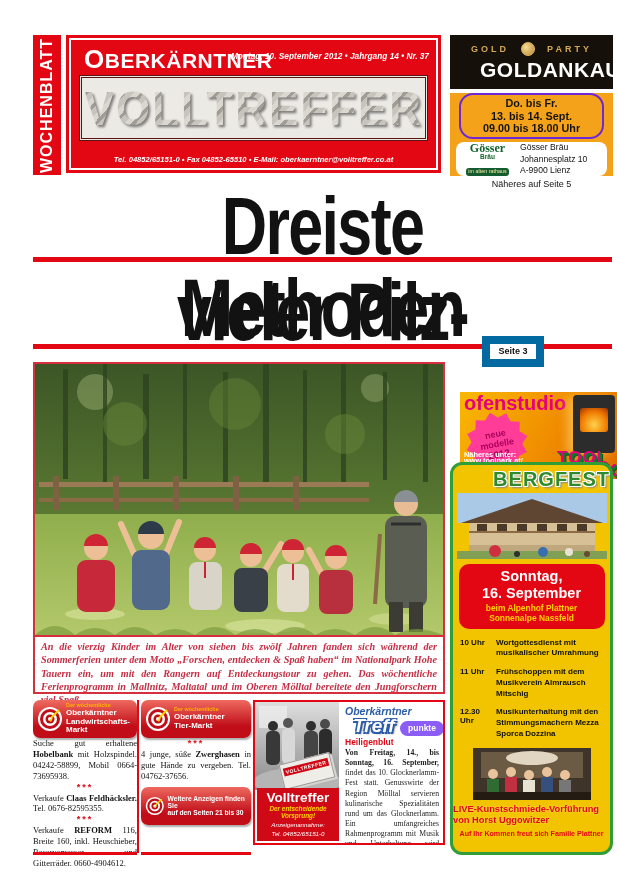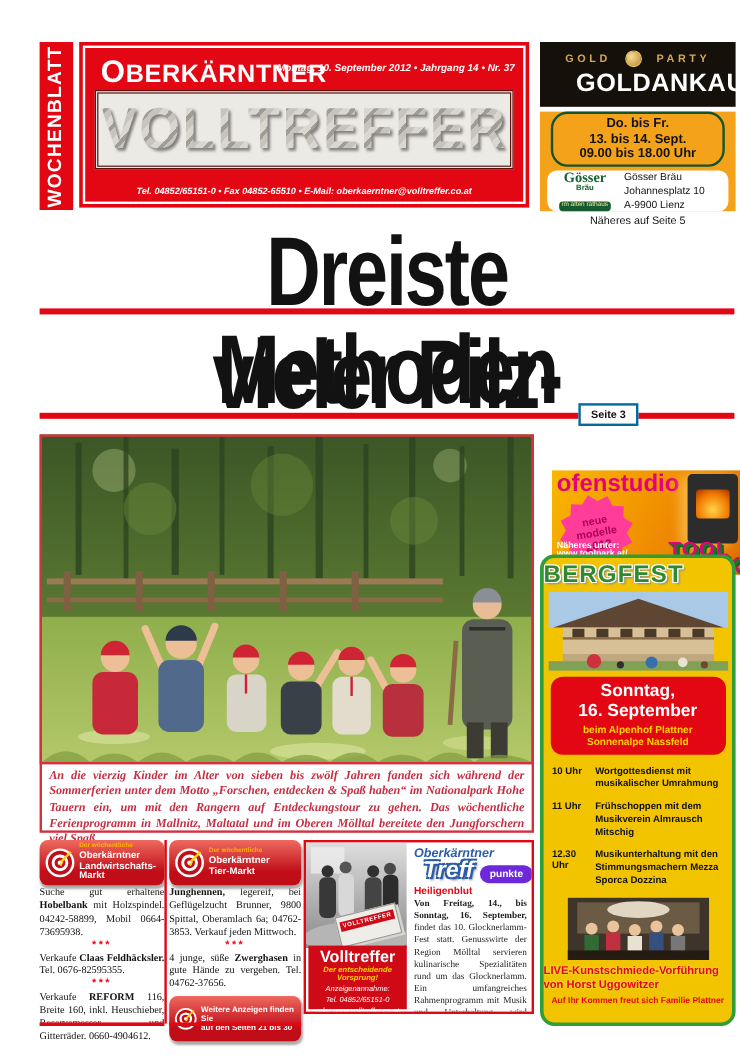--- a/index.html
+++ b/index.html
@@ -27,40 +27,40 @@
 
   
   .gold-ad{position:absolute;left:450px;top:35px;width:163px;height:137px;}
   .gold-top{height:54px;background:#16100a;text-align:center;}
   .gold-brand{display:flex;align-items:center;justify-content:center;gap:12px;padding-top:7px;
       color:#d2a855;font-size:9px;letter-spacing:3px;font-weight:600;}
   .coin{width:12px;height:12px;border-radius:50%;background:radial-gradient(circle at 35% 35%,#f7dd96,#b8862f);
       border:1px solid #e3bd62;}
   .gold-title{color:#fff;font-weight:800;font-size:21px;letter-spacing:.5px;margin-top:2px;padding-left:30px;}
   .gold-bottom{background:#f5a21b;height:83px;position:relative;}
-  .gold-times{margin:4px 9px 0;border:2px solid #14532d;border-radius:14px;text-align:center;
+  .gold-times{margin:4px 9px 0;border:2px solid #6d28d9;border-radius:14px;text-align:center;
       font-weight:800;font-size:10.8px;line-height:1.18;padding:2px 0;color:#131313;}
   .goesser-box{background:#fff;border-radius:8px;margin:3px 6px 0;display:flex;align-items:center;
       padding:2px 4px;gap:5px;height:30px;}
   .go-logo{width:55px;text-align:center;line-height:1;}
   .go-name{color:#14632e;font-weight:800;font-size:12px;font-family:"Liberation Serif",serif;}
   .go-sub{color:#14632e;font-weight:700;font-size:6.5px;}
   .go-banner{background:#145c30;color:#f5e9a0;font-size:5.4px;border-radius:3px;padding:1px 2px;margin-top:1px;
       display:inline-block;}
   .go-addr{font-size:8.6px;line-height:1.3;color:#111;}
   .gold-footer{text-align:center;font-size:9px;color:#131313;margin-top:3px;}
 
   
   .headline{position:absolute;left:33px;width:579px;text-align:center;font-weight:800;color:#121212;
       font-size:74px;line-height:1;letter-spacing:-2px;transform:scale(.85,1.1);transform-origin:50% 0;}
   .h1a{top:186px;} .h1b{top:272px;}
   .hbar{position:absolute;left:33px;width:579px;height:5px;background:#e30613;}
   .bar1{top:257px;} .bar2{top:344px;}
   .seite3{position:absolute;left:482px;top:336px;width:46px;height:15px;background:#fff;
-      border:2px solid #0369a1;font-size:9px;font-weight:800;text-align:center;line-height:15px;color:#111;}
+      border:8px solid #0369a1;font-size:9px;font-weight:800;text-align:center;line-height:15px;color:#111;}
 
   
   .main-photo{position:absolute;left:33px;top:362px;width:412px;height:275px;border:2px solid #d6303f;
       box-sizing:border-box;overflow:hidden;background:#55742f;}
   .caption{position:absolute;left:33px;top:635px;width:412px;height:59px;border:2px solid #d6303f;
       box-sizing:border-box;background:#fff;font-family:"Liberation Serif",serif;font-style:italic;
       font-weight:600;color:#c52f45;font-size:10.2px;line-height:1.3;padding:3px 6px;text-align:justify;}
 
   
   .ofen{position:absolute;left:460px;top:368px;width:163px;height:87px;overflow:hidden;
@@ -74,21 +74,21 @@
   .ofen-info{position:absolute;left:4px;bottom:20px;color:#fff;font-weight:800;font-size:7.4px;}
   .ofen-url{position:absolute;left:4px;bottom:3px;color:#fff;font-weight:800;font-size:7.4px;line-height:1.35;}
   .toolpark{position:absolute;right:5px;bottom:1px;text-align:left;line-height:.8;}
   .tp-word{font-weight:800;font-size:17px;color:#e6007e;letter-spacing:1px;
       text-shadow:1px 1px 0 #0f7a28,2px 2px 0 #0f7a28,3px 3px 0 #0c5c20;}
   .tp-word2{margin-left:10px;}
 
   
   .bergfest{position:absolute;left:450px;top:462px;width:163px;height:393px;background:#f2c400;
       border:3px solid #2f9e38;border-radius:12px;box-sizing:border-box;overflow:hidden;}
-  .bf-title{text-align:left;font-size:20px;font-weight:800;color:#2f8a2f;letter-spacing:1px;margin-top:3px;
+  .bf-title{text-align:right;font-size:20px;font-weight:800;color:#2f8a2f;letter-spacing:1px;margin-top:3px;
       text-shadow:-1px -1px 0 #fff,1px -1px 0 #fff,-1px 1px 0 #fff,1px 1px 0 #fff,2px 2px 2px #888;}
   .bf-house{display:block;margin:2px auto 0;}
   .bf-datebox{margin:5px auto 0;width:146px;background:#e30613;border-radius:10px;text-align:center;
       padding:4px 0 5px;}
   .bf-date{color:#fff;font-weight:800;font-size:14.5px;line-height:1.15;}
   .bf-venue{color:#ffd400;font-weight:700;font-size:8.4px;line-height:1.2;margin-top:2px;}
   .bf-schedule{margin:9px 7px 0;}
   .bf-row{display:flex;margin-bottom:8px;}
   .bf-time{width:36px;flex:none;font-size:8px;font-weight:800;color:#111;}
   .bf-text{flex:1;font-size:8px;font-weight:800;color:#111;line-height:1.35;}
@@ -128,21 +128,21 @@
       text-align:center;}
   .tp-title{font-size:13.5px;font-weight:800;margin-top:2px;}
   .tp-tag{color:#ffd400;font-style:italic;font-weight:700;font-size:6.4px;}
   .tp-lines{font-style:italic;font-size:6.2px;line-height:1.45;margin-top:2px;}
   .treff-right{position:absolute;left:86px;top:0;right:0;bottom:0;padding:3px 4px 2px;}
   .tr-top{color:#2b5ca8;font-weight:800;font-style:italic;font-size:10.5px;
       text-shadow:-1px -1px 0 #fff,1px -1px 0 #fff,-1px 1px 0 #fff,1px 1px 0 #fff;}
   .tr-logo-row{position:relative;height:20px;margin-top:-2px;}
   .tr-main{position:absolute;left:8px;top:0;font-size:19px;font-weight:800;font-style:italic;color:#fff;
       text-shadow:-1.5px -1.5px 0 #2b5ca8,1.5px -1.5px 0 #2b5ca8,-1.5px 1.5px 0 #2b5ca8,1.5px 1.5px 0 #2b5ca8,2px 2px 2px #777;}
-  .tr-sub{position:absolute;left:55px;top:6px;background:#6d28d9;color:#fff;border-radius:9px;
+  .tr-sub{position:absolute;left:55px;top:6px;background:#8b5cf6;color:#fff;border-radius:9px;
       font-size:8.5px;font-weight:700;line-height:15px;width:44px;text-align:center;}
   .tr-loc{color:#e30613;font-weight:800;font-size:8.5px;margin-top:2px;}
   .tr-body{font-family:"Liberation Serif",serif;font-size:7.7px;line-height:1.32;text-align:justify;
       color:#1d1d1d;margin-top:1px;}
 </style>
 </head>
 <body>
 
 <div id="page">
 
@@ -406,21 +406,20 @@
         <circle cx="13" cy="13" r="2" fill="#fff"></circle>
         <line x1="22" y1="4" x2="14" y2="12" stroke="#ffd400" stroke-width="2"></line>
         <polygon points="12,14 16,12 14,16" fill="#ffd400"></polygon>
       </svg>
       <div class="cl-badge-txt">
         <div class="cl-badge-top">Der wöchentliche</div>
         <div class="cl-badge-line">Oberkärntner</div>
         <div class="cl-badge-line">Tier-Markt</div>
       </div>
     </div>
-    <div class="cl-body"><span></span><b>Junghennen,</b><span> legereif, bei Geflügelzucht Brunner, 9800 Spittal, Oberamlach 6a; 04762-3853. Verkauf jeden Mittwoch.</span></div>
     <div class="cl-sep">***</div>
     <div class="cl-body"><span>4 junge, süße </span><b>Zwerghasen</b><span> in gute Hände zu vergeben. Tel. 04762-37656.</span></div>
     <div class="cl-badge cl-foot">
       <svg width="22" height="22" viewBox="0 0 26 26">
         <circle cx="13" cy="13" r="12" fill="#fff"></circle>
         <circle cx="13" cy="13" r="10" fill="#c00d18"></circle>
         <circle cx="13" cy="13" r="7" fill="#fff"></circle>
         <circle cx="13" cy="13" r="4.5" fill="#c00d18"></circle>
         <circle cx="13" cy="13" r="2" fill="#fff"></circle>
         <line x1="22" y1="4" x2="14" y2="12" stroke="#ffd400" stroke-width="2"></line>

